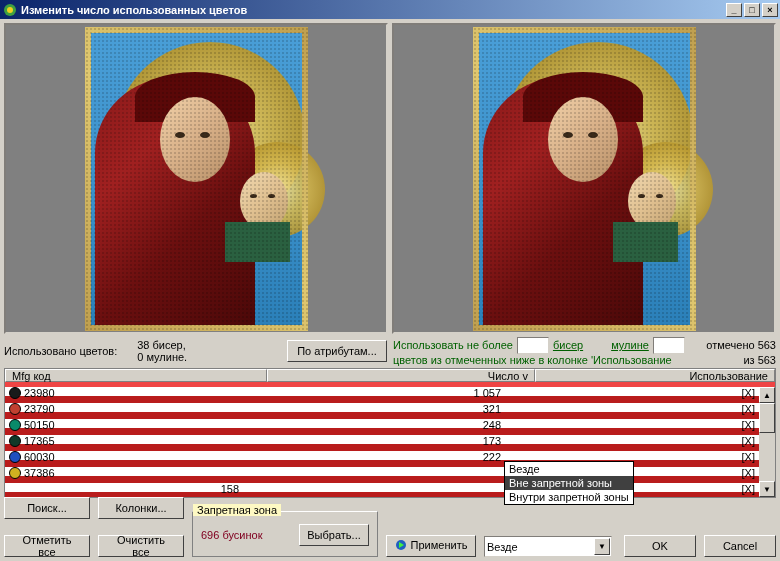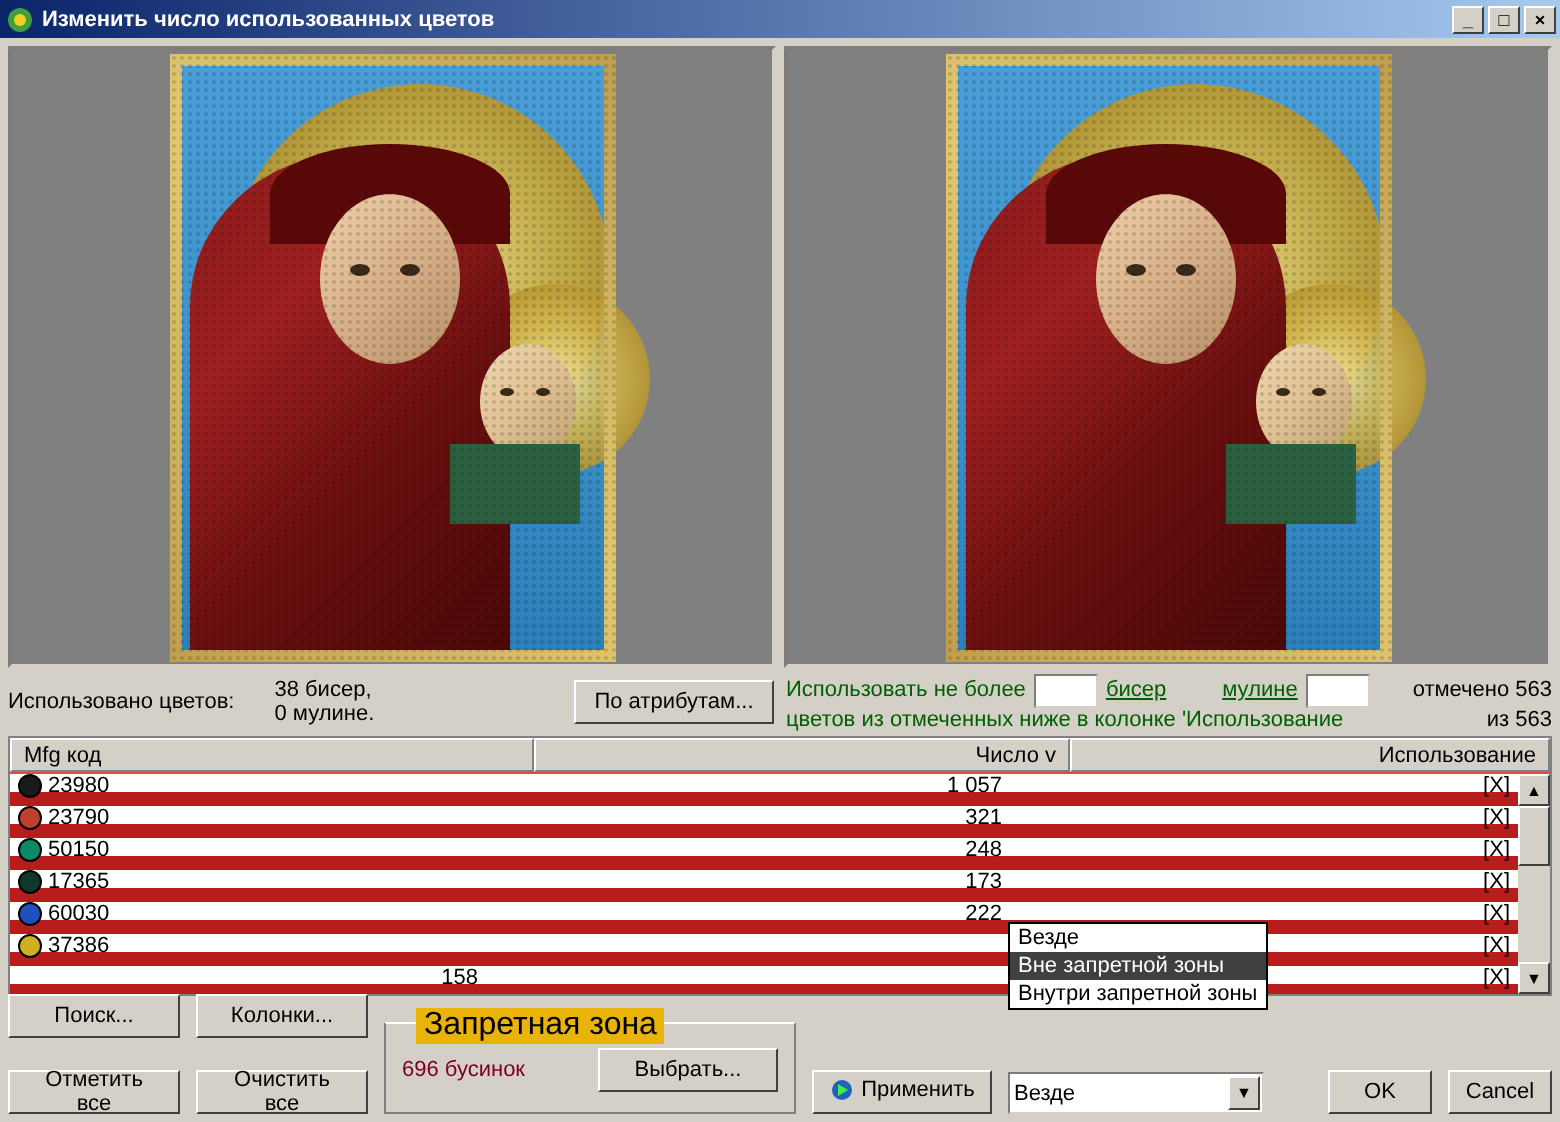--- a/index.html
+++ b/index.html
@@ -23,45 +23,45 @@
 .green{position:absolute;left:140px;top:195px;width:65px;height:40px;background:#2a6040}
 .border{position:absolute;inset:0;border:6px solid;border-image:linear-gradient(45deg,#c0a050,#e0c870,#c0a050) 1;pointer-events:none}
 .dots{position:absolute;inset:0;background-image:radial-gradient(circle,rgba(0,0,0,0.15) 1px,transparent 1px);background-size:4px 4px;pointer-events:none}
 .inforow{display:flex;height:34px;padding:2px 4px;align-items:center;gap:6px}
 .inforow .l{flex:1;display:flex;gap:20px;align-items:center}
 .inforow .r{flex:1;color:#006000;position:relative}
 .btn{background:#d4d0c8;border:1px solid;border-color:#fff #404040 #404040 #fff;padding:3px 8px;cursor:pointer;font-size:11px;height:22px;display:inline-flex;align-items:center;justify-content:center}
 .link{color:#006000;text-decoration:underline;cursor:pointer}
 .smallinput{width:32px;height:17px;border:1px inset #d4d0c8;background:#fff;padding:0 2px}
 .table{margin:0 4px;border:1px solid #808080;height:130px;background:#fff;overflow:hidden;position:relative}
-.thead{display:flex;background:#d4d0c8;height:18px;border-bottom:1px solid #ef4444}
+.thead{display:flex;background:#d4d0c8;height:18px;border-bottom:5px solid #ef4444}
 .th{border:1px solid;border-color:#fff #808080 #808080 #fff;padding:2px 6px;display:flex;align-items:center;font-size:11px;cursor:pointer}
 .th1{width:262px}
 .th2{width:268px;justify-content:flex-end}
 .th3{flex:1;justify-content:flex-end}
 .tbody{overflow-y:scroll;height:112px}
 .tr{display:flex;height:16px;align-items:flex-start;border-bottom:7px solid #b91c1c}
 .td1{width:262px;display:flex;align-items:center;gap:3px;padding-left:4px}
 .td2{width:240px;text-align:right;padding-right:6px}
 .td3{flex:1;text-align:right;padding-right:20px}
 .swatch{width:12px;height:12px;border:1px solid #000;border-radius:50%}
 .bottombar{position:absolute;bottom:4px;left:4px;right:4px;height:52px;display:flex;gap:8px;align-items:flex-end}
 .btncol{display:flex;flex-direction:column;gap:16px}
 .btncol .btn{width:86px;height:22px}
 .fieldset{border:1px solid #808080;border-top-color:#fff;padding:6px 8px 4px 8px;position:relative;height:46px;display:flex;align-items:center;gap:8px}
-.fieldset legend{position:absolute;top:-8px;left:15px;background:#eab308;padding:0 4px;font-size:16px}
+.fieldset legend{position:absolute;top:-8px;left:0;background:#fef9c3;padding:0 4px;font-size:11px}
 .beadcount{color:#800020;font-size:11px;width:90px}
 .applybtn{display:flex;align-items:flex-start;gap:4px}
 .combo{width:128px;height:21px;border:1px inset #d4d0c8;background:#fff;display:flex;align-items:center;padding:0 2px;position:relative}
 .combo .arrow{width:16px;height:17px;background:#d4d0c8;border:1px solid;border-color:#fff #404040 #404040 #fff;position:absolute;right:1px;top:1px;display:flex;align-items:center;justify-content:center;font-size:8px}
 .dropdown{position:absolute;bottom:56px;left:504px;width:130px;background:#fff;border:1px solid #000;z-index:100}
 .dropdown .opt{padding:1px 4px;font-size:11px;cursor:pointer}
 .dropdown .opt.sel{background:#404040;color:#fff}
 .okcancel{display:flex;gap:8px;margin-left:auto}
-.okcancel .btn{width:52px}
+.okcancel .btn{width:72px}
 .scrollbar{position:absolute;right:0;top:18px;bottom:0;width:16px;background:#d4d0c8}
 .scrollbtn{width:16px;height:16px;background:#d4d0c8;border:1px solid;border-color:#fff #404040 #404040 #fff;display:flex;align-items:center;justify-content:center;font-size:8px;position:absolute}
 .scrollthumb{position:absolute;top:16px;width:16px;height:30px;background:#d4d0c8;border:1px solid;border-color:#fff #404040 #404040 #fff}
 </style>
 </head>
 <body>
 
 <div class="titlebar">
   <span class="icon">
     <svg width="14" height="14" viewBox="0 0 14 14">
@@ -222,21 +222,21 @@
       <button class="btn">Поиск...</button>
       <button class="btn">Отметить все</button>
     </div>
     <div class="btncol">
       <button class="btn">Колонки...</button>
       <button class="btn">Очистить все</button>
     </div>
     <div class="fieldset">
       <legend>Запретная зона</legend>
       <span class="beadcount">696 бусинок</span>
-      <button class="btn" style="width:90px">Выбрать...</button>
+      <button class="btn" style="width:70px">Выбрать...</button>
     </div>
     <button class="btn applybtn" style="width:90px">
       <span><svg width="12" height="12" viewBox="0 0 12 12">
             <circle cx="6" cy="6" r="5" fill="#2060c0"></circle>
             <path d="M4 3 L9 6 L4 9 Z" fill="#40f040"></path>
           </svg></span>
       <span>Применить</span>
     </button>
     <div class="combo">
       <span>Везде</span>

